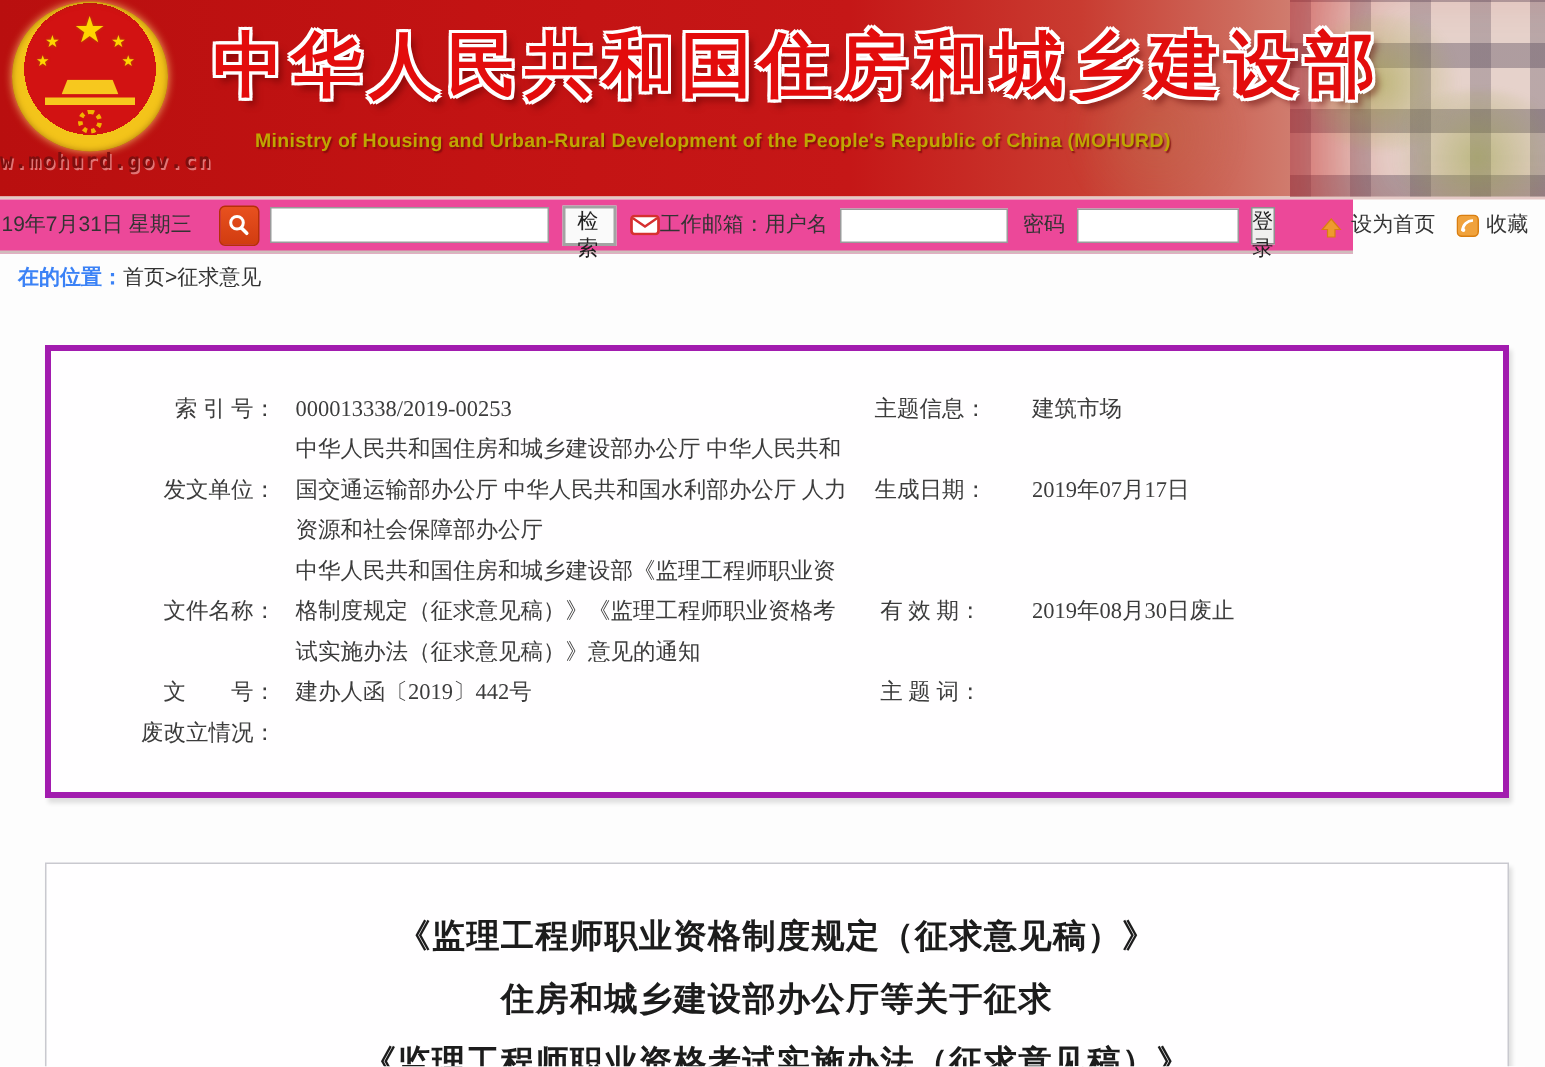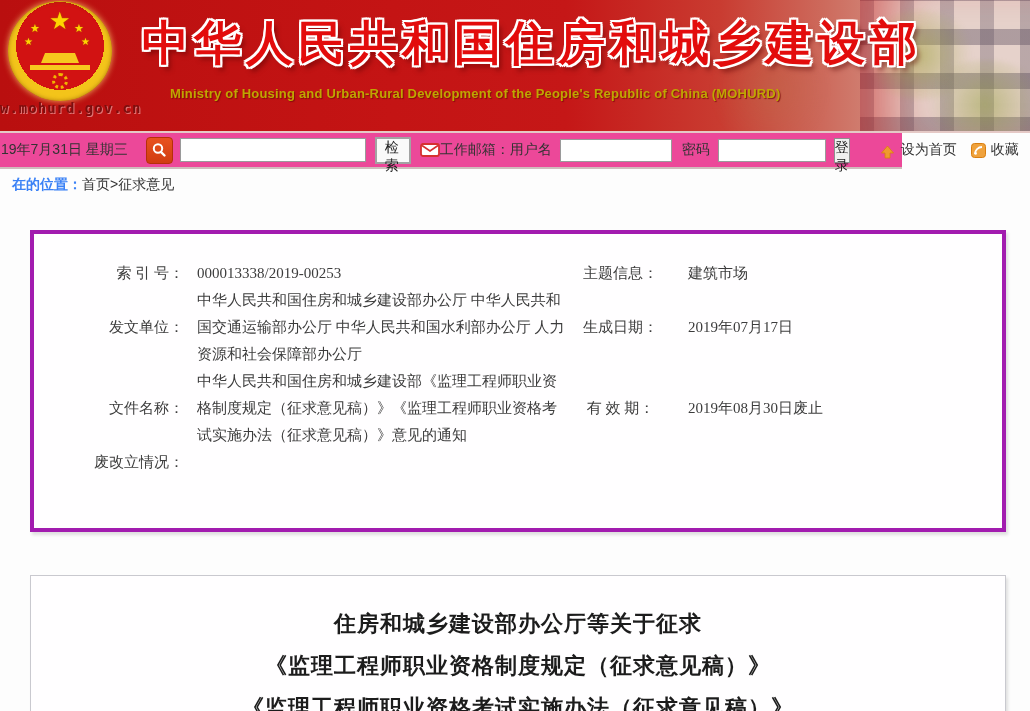--- a/index.html
+++ b/index.html
@@ -200,30 +200,38 @@
       </tr>
       <tr>
         <td class="ml1">文件名称：</td>
         <td class="mv1">
               <div class="v-inner">中华人民共和国住房和城乡建设部《监理工程师职业资格制度规定（征求意见稿）》《监理工程师职业资格考试实施办法（征求意见稿）》意见的通知</div>
             </td>
         <td class="ml2">有 效 期：</td>
         <td class="mv2">2019年08月30日废止</td>
       </tr>
       <tr>
+        <td class="ml1">文　　号：</td>
+        <td class="mv1">
+              <div class="v-inner">建办人函〔2019〕442号</div>
+            </td>
+        <td class="ml2">主 题 词：</td>
+        <td class="mv2"></td>
+      </tr>
+      <tr>
         <td class="ml1">废改立情况：</td>
         <td class="mv1">
               <div class="v-inner"></div>
             </td>
         <td class="ml2"></td>
         <td class="mv2"></td>
       </tr>
     </tbody>
       </table>
   </section>
 
   <section class="doc-box">
+    <div class="doc-title-line">《监理工程师职业资格制度规定（征求意见稿）》</div>
     <div class="doc-title-line">住房和城乡建设部办公厅等关于征求</div>
-    <div class="doc-title-line">《监理工程师职业资格制度规定（征求意见稿）》</div>
     <div class="doc-title-line">《监理工程师职业资格考试实施办法（征求意见稿）》</div>
   </section>
 
 </div>
 
 </body></html>

